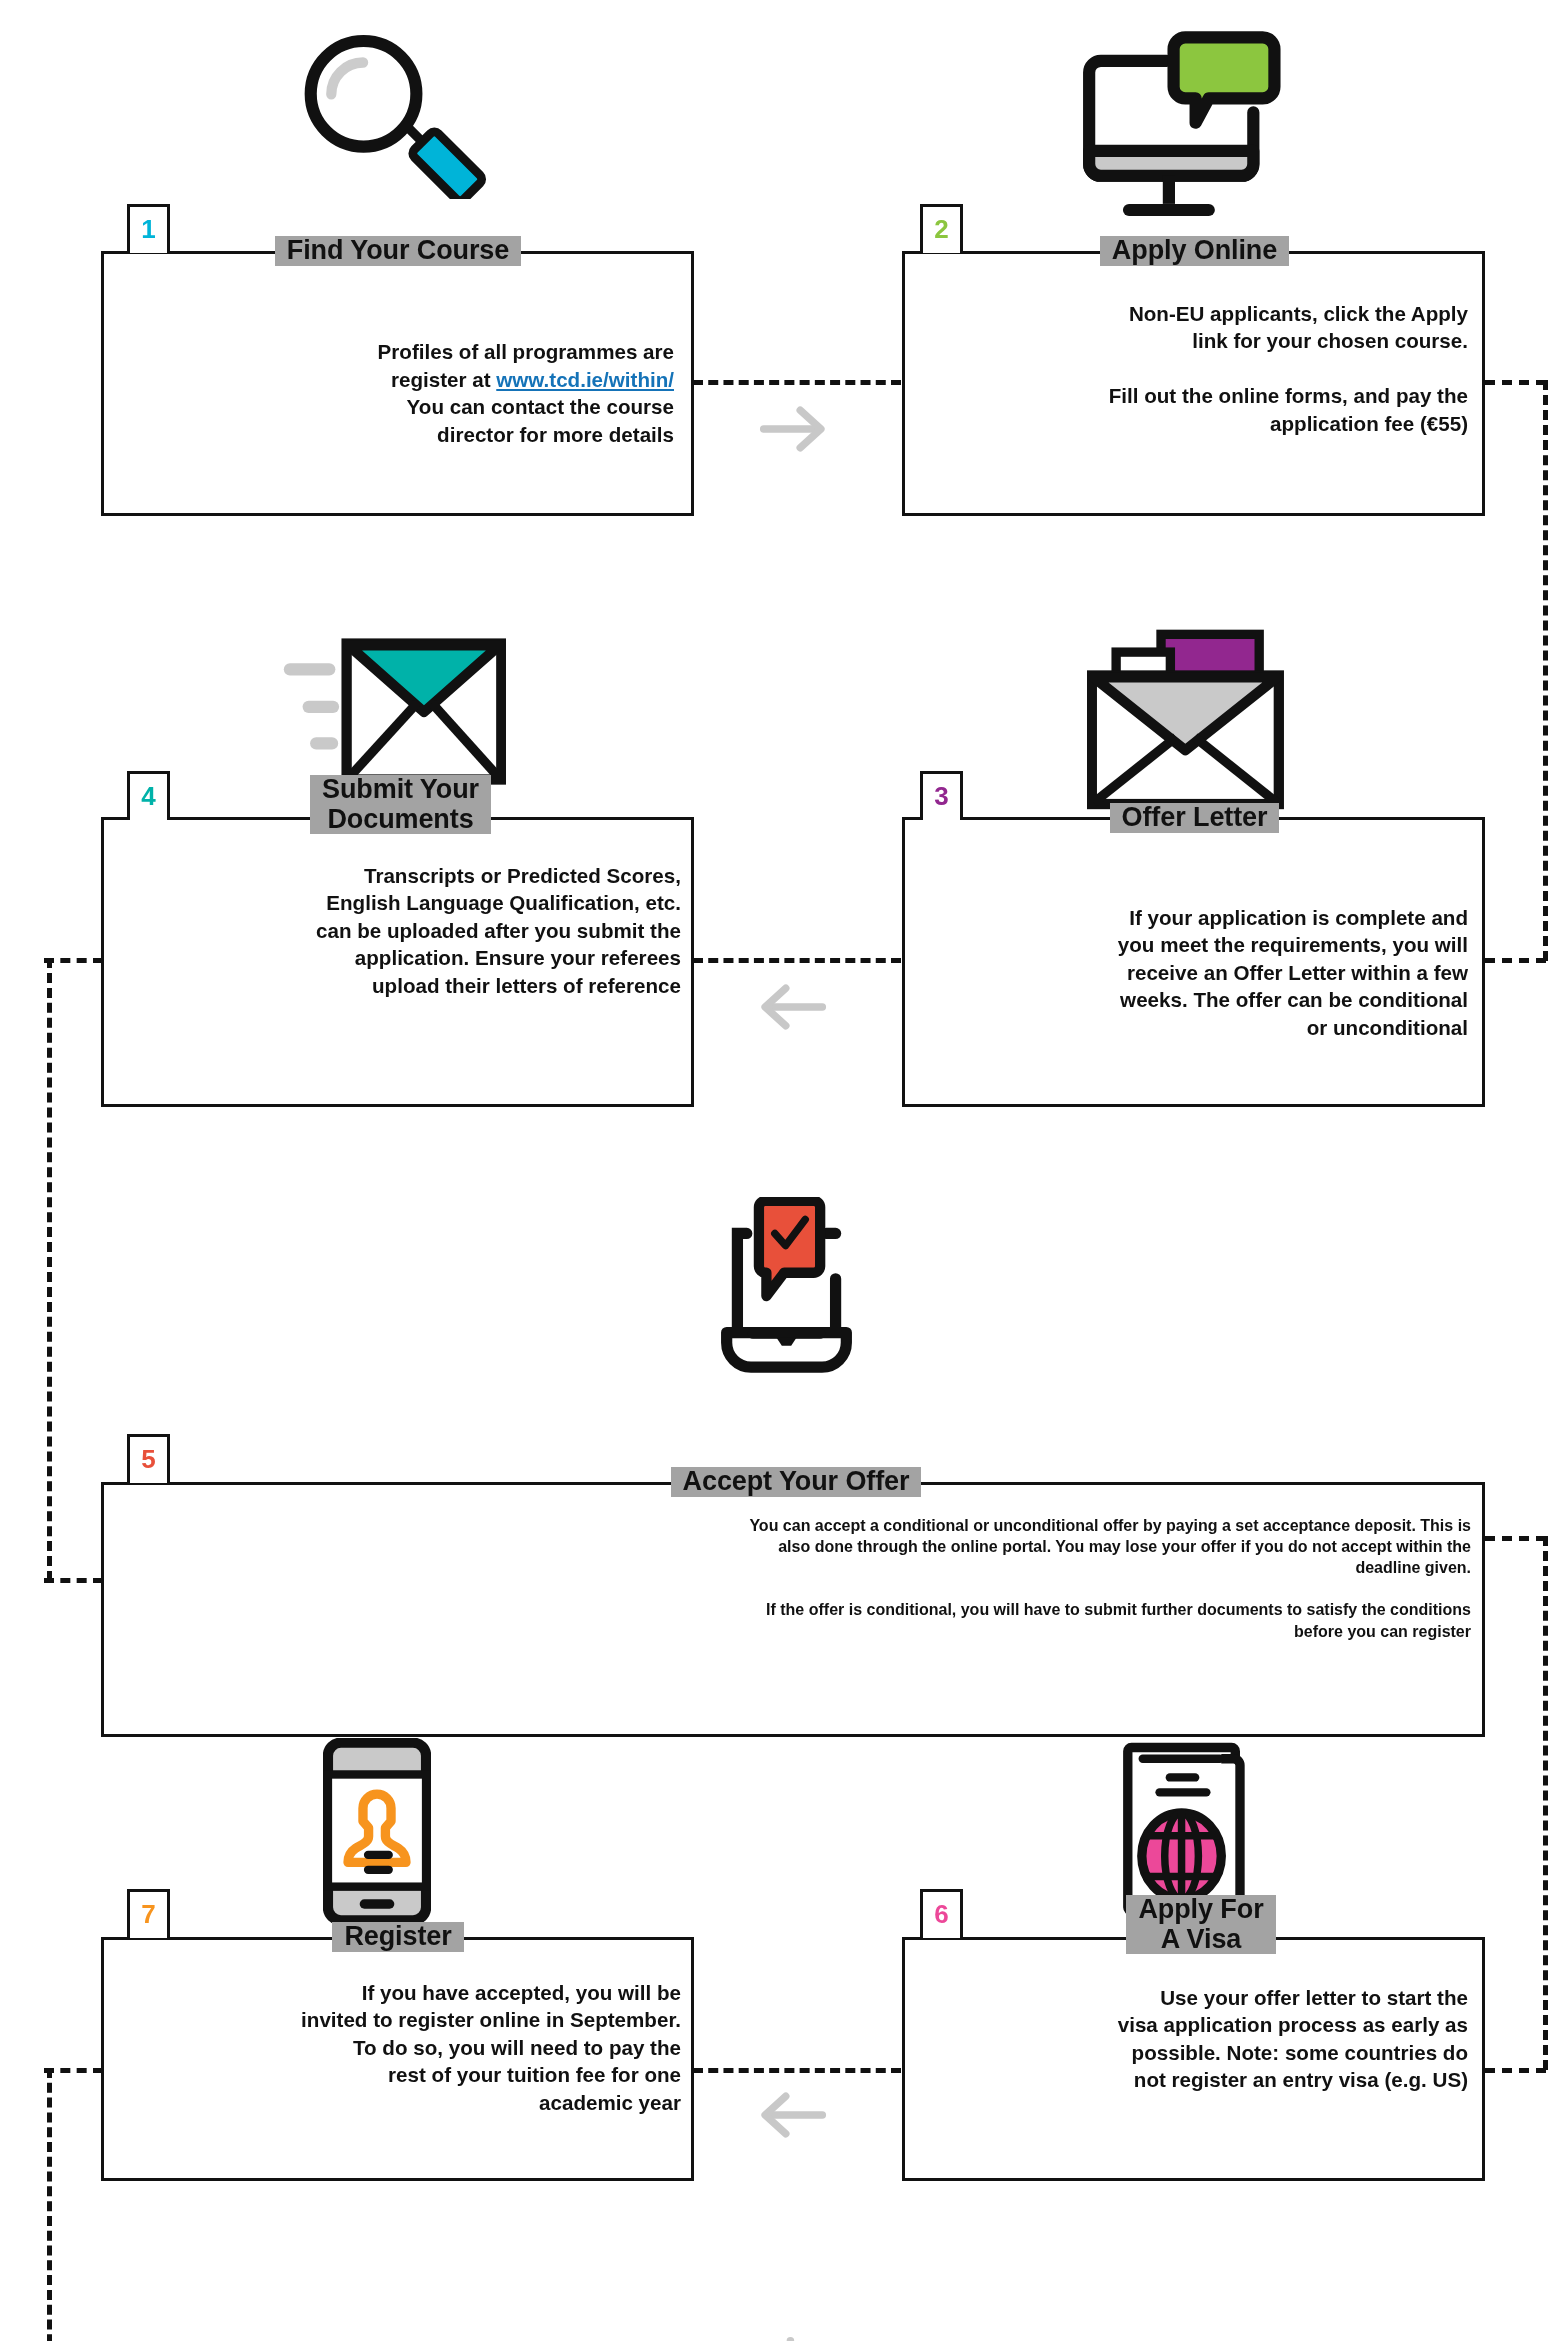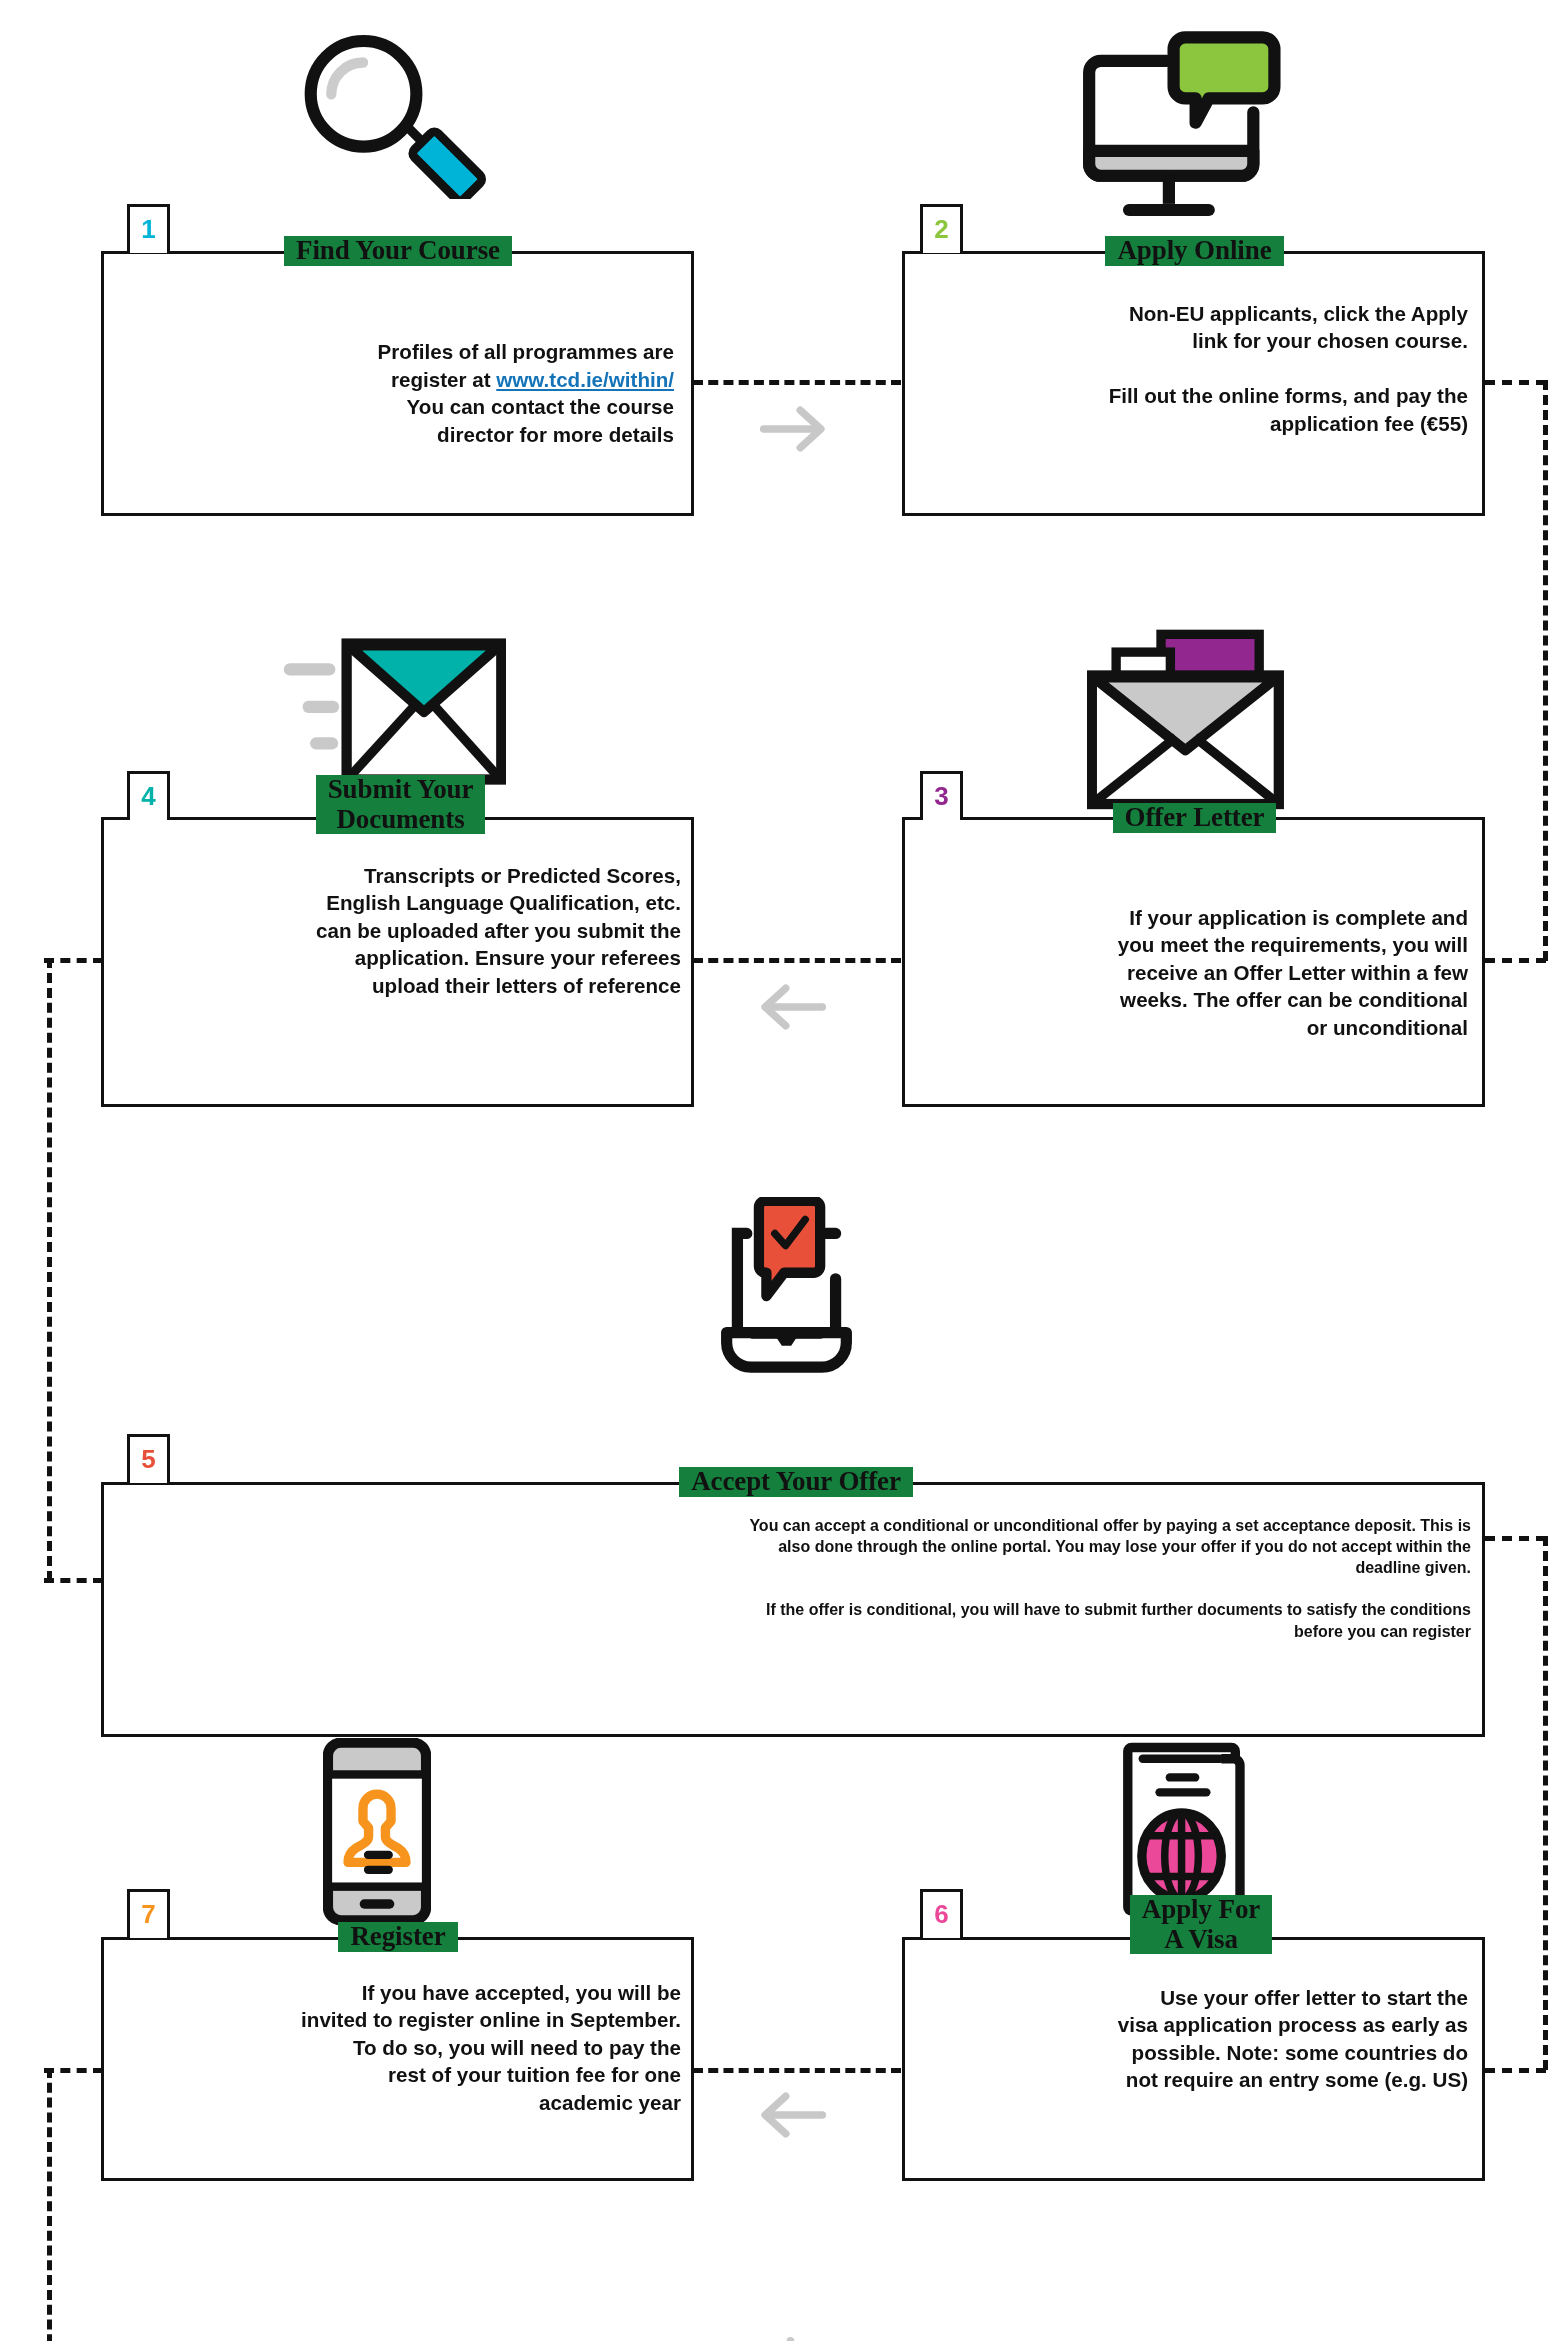--- a/index.html
+++ b/index.html
@@ -18,30 +18,29 @@
     background:#ffffff;
     box-sizing:border-box;
   }
   
   .title-wrap{
     position:absolute;
     display:flex;align-items:center;justify-content:center;
     z-index:6;
   }
   .title{
-    background:#15803d;
+    background:#a3a3a3;
     padding:0 12px;
     font-weight:bold;
     color:#111111;
     text-align:center;
     line-height:1.08;
     letter-spacing:-0.1px;
     white-space:pre-line;
     font-size:27px;
-    font-family:Liberation Serif, serif;
   }
   .badge{
     position:absolute;
     width:43px;height:49px;
     border:3.3px solid #111111;
     border-bottom:none;
     background:#ffffff;
     box-sizing:border-box;
     display:flex;align-items:center;justify-content:center;
     font-weight:bold;font-size:26px;line-height:1;
@@ -225,21 +224,21 @@
     <div class="badge" style="left:920px;top:1889px;color:#ec4899;">
       <span>6</span>
     </div>
     <div class="title-wrap" style="left:1070px;top:1887px;width:262px;height:75px;">
       <div class="title">Apply For
 A Visa</div>
     </div>
     <div class="body-text" style="left:918px;top:1984px;width:550px;">Use your offer letter to start the
 visa application process as early as
 possible. Note: some countries do
-not require an entry some (e.g. US)</div>
+not register an entry visa (e.g. US)</div>
   </div>
 
   <div class="step">
     <div class="icon" style="left:323px;top:1738px;">
       <svg width="108" height="187" viewBox="0 0 230 400">
         <rect x="10" y="10" width="210" height="380" rx="28" fill="#c9c9c9" stroke="#111" stroke-width="22"></rect>
         <rect x="10" y="78" width="210" height="240" fill="#ffffff" stroke="#111" stroke-width="18"></rect>
         <path d="M88 355 H142" stroke="#111" stroke-width="20" stroke-linecap="round"></path>
         <path d="M115 120 a30 30 0 0 1 30 30 v28 l-12 14 v18 c0 14 16 18 28 26 12 8 16 18 16 30
                  h-124 c0-12 4-22 16-30 12-8 28-12 28-26 v-18 l-12 -14 v-28 a30 30 0 0 1 30 -30 Z" fill="none" stroke="#f7941e" stroke-width="20" stroke-linejoin="round" stroke-linecap="round"></path>

